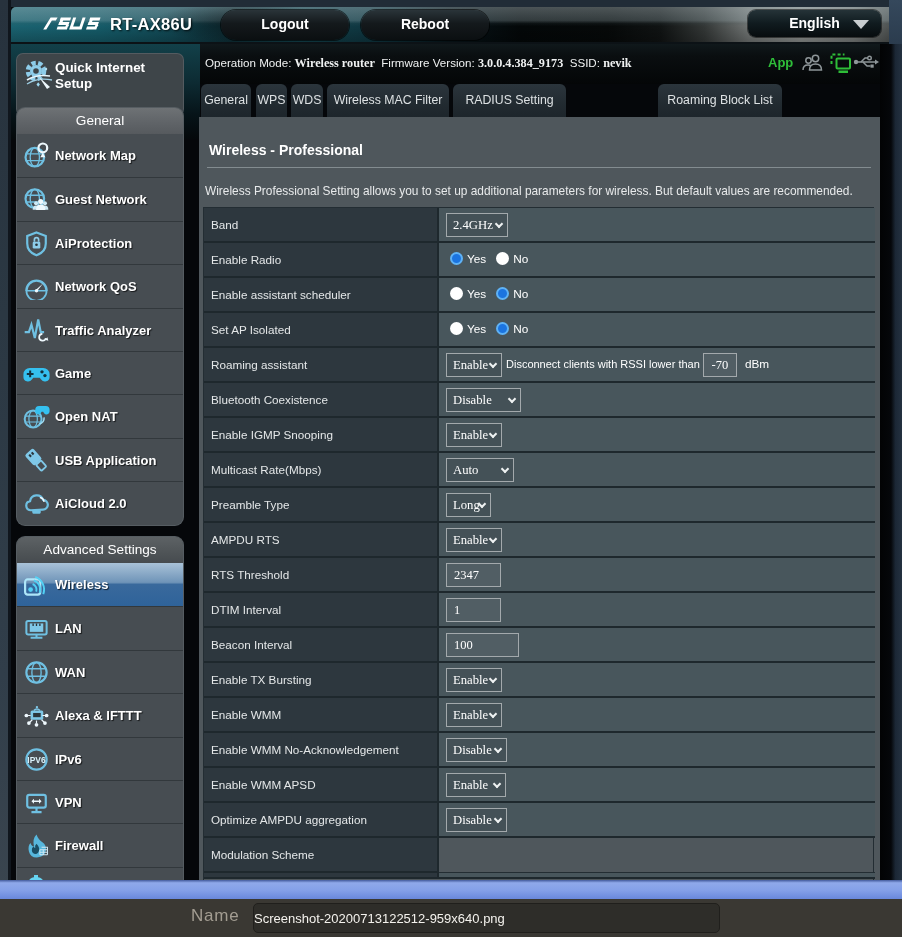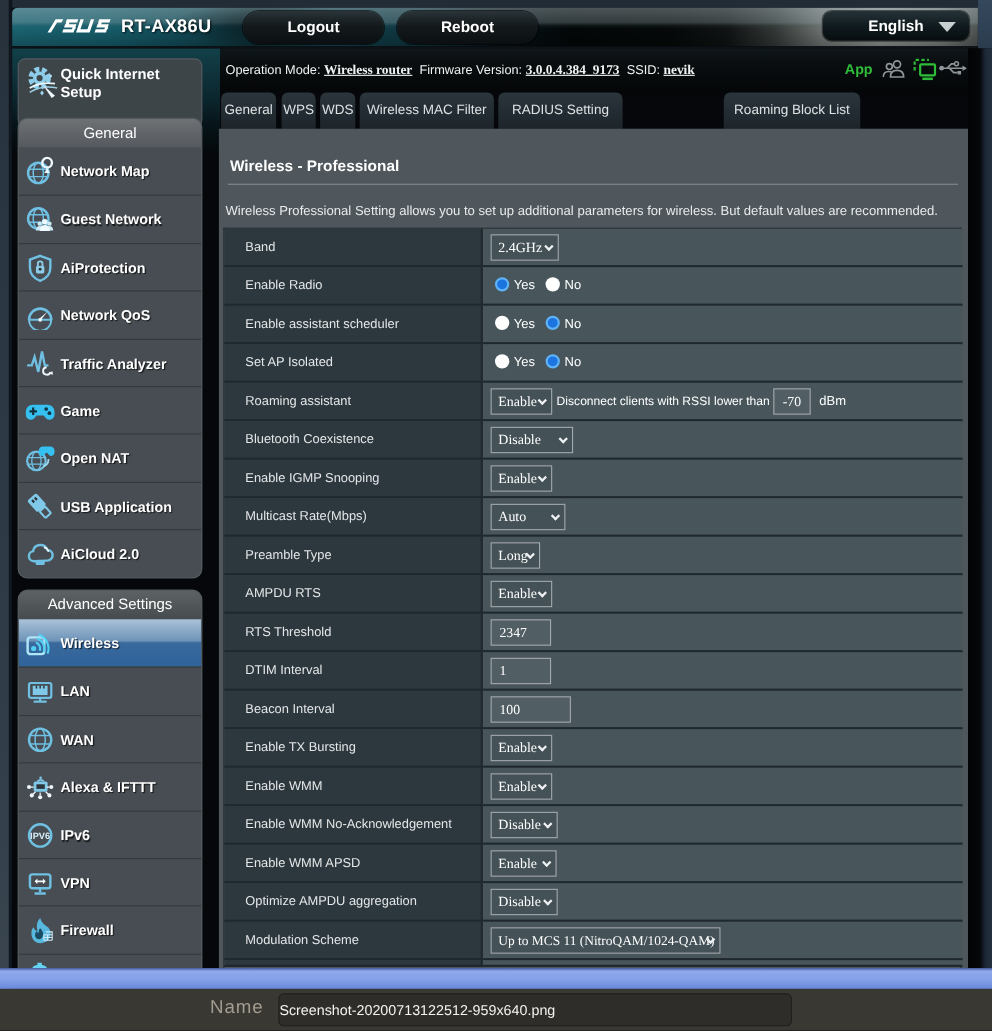--- a/index.html
+++ b/index.html
@@ -43,39 +43,39 @@
 
 
 #midbg { left:11px; top:44px; width:869px; height:836px; background:#05070a; }
 #sideglow { left:11px; top:44px; width:189px; height:95px;
   background:linear-gradient(180deg,#124049 0%,#0d2b33 40%,#061318 75%,#04080a 100%); }
 
 
 #infobar { left:200px; top:44px; width:680px; height:40px;
   background:linear-gradient(180deg,#10181b 0%,#0a0e10 30%,#040607 100%); }
 .ib { top:56px; color:#f0f2f2; font-size:11.6px; }
-.sv { font-family:"Liberation Serif", serif; font-weight:bold; text-decoration:underline; font-size:12.2px; }
+.sv { font-family:"Liberation Serif", serif; font-weight:bold; font-size:12.2px; }
 #app { color:#2fbe3a; font-weight:bold; font-size:13px; }
 
 
 .tab { top:84px; height:33px; background:linear-gradient(180deg,#2b353c 0%,#222b31 60%,#1d252b 100%);
   border-radius:6px 6px 0 0; color:#dde1e3; font-size:12.3px; text-align:center; line-height:32px; }
 .tab.active { background:#4c565d; color:#fff; height:34px;margin-top:48px; }
 
 
 #panel { left:199px; top:117px; width:681px; height:763px; background:#4f575c; }
 #title { left:209px; top:142px; color:#fff; font-size:14px; font-weight:bold; }
 #hr { left:207px; top:167px; width:664px; height:1px; background:#838c90; }
 #desc { left:205px; top:184px; color:#e8eaeb; font-size:11.9px; }
 
 
 #table { left:203px; top:207px; width:671px; height:673px; }
 .row { position:relative; width:671px; height:35px; border-bottom:1px solid #232d33; }
 .lcell { position:absolute; left:0; top:0; width:235px; height:35px; background:#2d373e;
-  border-right:2px solid #1e282d; border-bottom:2px solid #1e282d; color:#e4e7e8; font-size:11.7px; line-height:33px; padding-left:19px; }
+  border-right:2px solid #1e282d; border-bottom:2px solid #1e282d; color:#e4e7e8; font-size:11.7px; line-height:33px; padding-left:7px; }
 .vcell { position:absolute; left:235px; top:0; width:436px; height:35px; background:#48565c;
   border-bottom:2px solid #1e282d; color:#fff; font-size:11.8px; line-height:33px; padding-left:7px; }
 #table { border:1px solid #232d33; border-bottom:none; }
 
 .sel { display:inline-block; position:relative; height:24px; margin-top:5px; vertical-align:top;
   border:1px solid #a3a9ac; background:rgba(0,0,0,0.05);
   font-family:"Liberation Serif", serif; font-size:12.7px; color:#fff; line-height:22px;
   padding-left:6px; padding-right:18px; white-space:nowrap; }
 .sel .ch { position:absolute; right:5px; top:7px; width:6px; height:6px;
   border-right:2px solid #eef1f2; border-bottom:2px solid #eef1f2; transform:rotate(45deg); }
@@ -246,21 +246,20 @@
   <div class="row">
       <div class="lcell">Enable WMM APSD</div>
       <div class="vcell"><span class="sel" style="width:60px;">Enable<span class="ch"></span></span></div>
     </div>
   <div class="row">
       <div class="lcell">Optimize AMPDU aggregation</div>
       <div class="vcell"><span class="sel" style="width:61px;">Disable<span class="ch"></span></span></div>
     </div>
   <div class="row">
       <div class="lcell">Modulation Scheme</div>
-      <div class="vcell"><span class="sel" style="width:209px; font-size:12.2px;">Up to MCS 11 (NitroQAM/1024-QAM)<span class="ch"></span></span></div>
     </div>
   <div class="row" style="height:6px;">
       <div class="lcell" style="height:6px;"></div>
       <div class="vcell" style="height:6px;"></div>
     </div>
 </div>
 
 <div class="abs" id="qis">
   <svg style="position:absolute;left:6px;top:5px;" width="34" height="34" viewBox="0 0 34 34">
     <circle cx="13" cy="12" r="8" fill="none" stroke="#8ecdea" stroke-width="4.6" stroke-dasharray="4.2 2.4"></circle>

